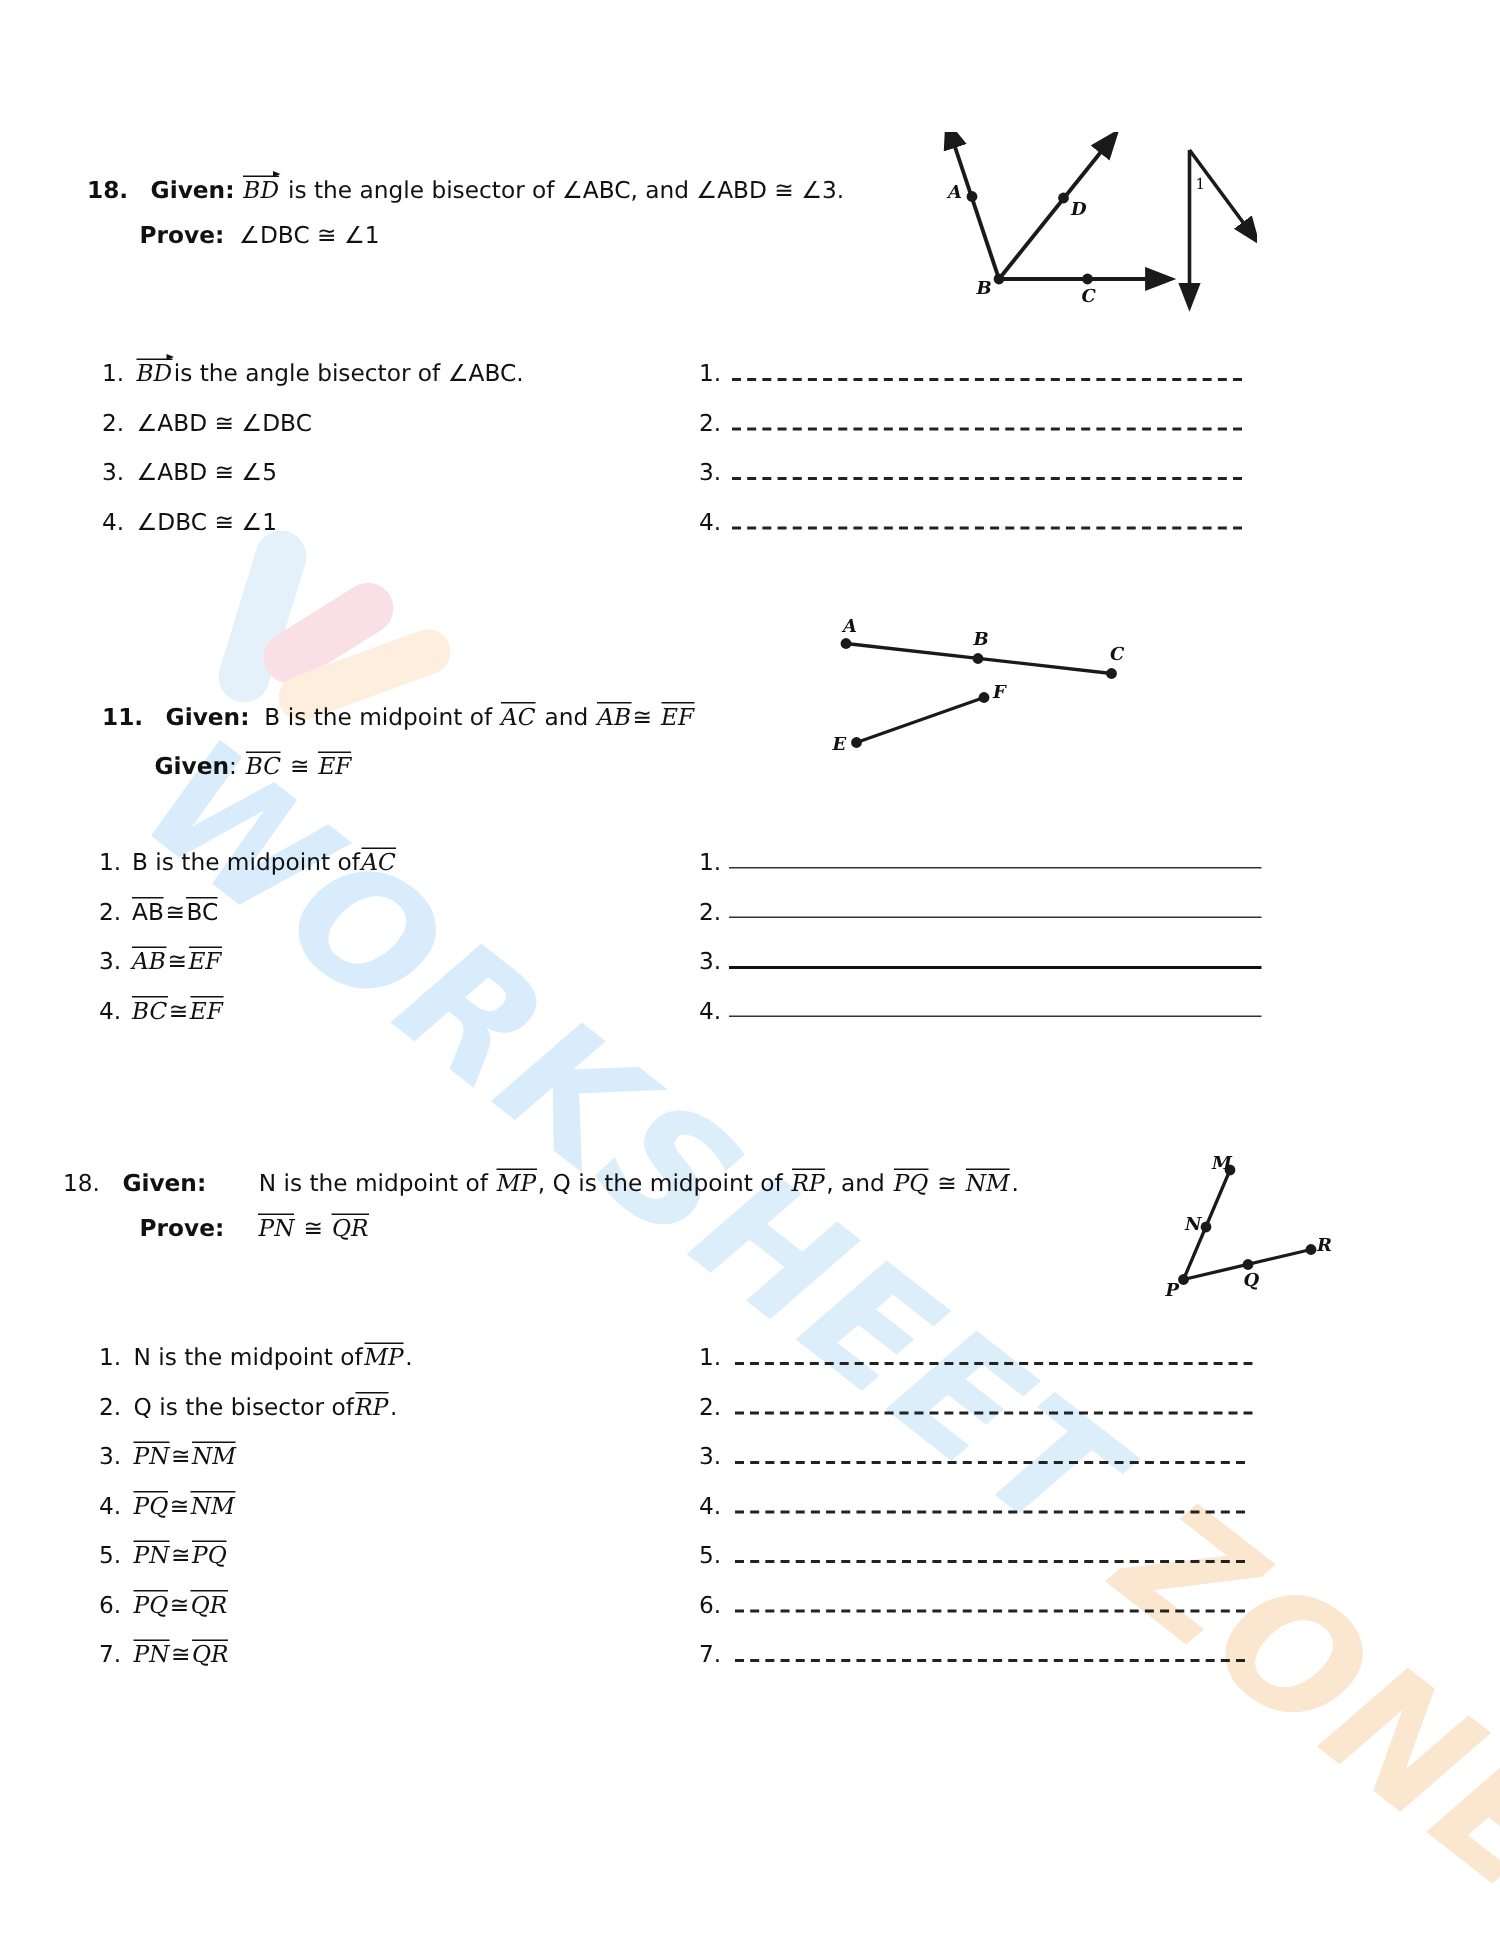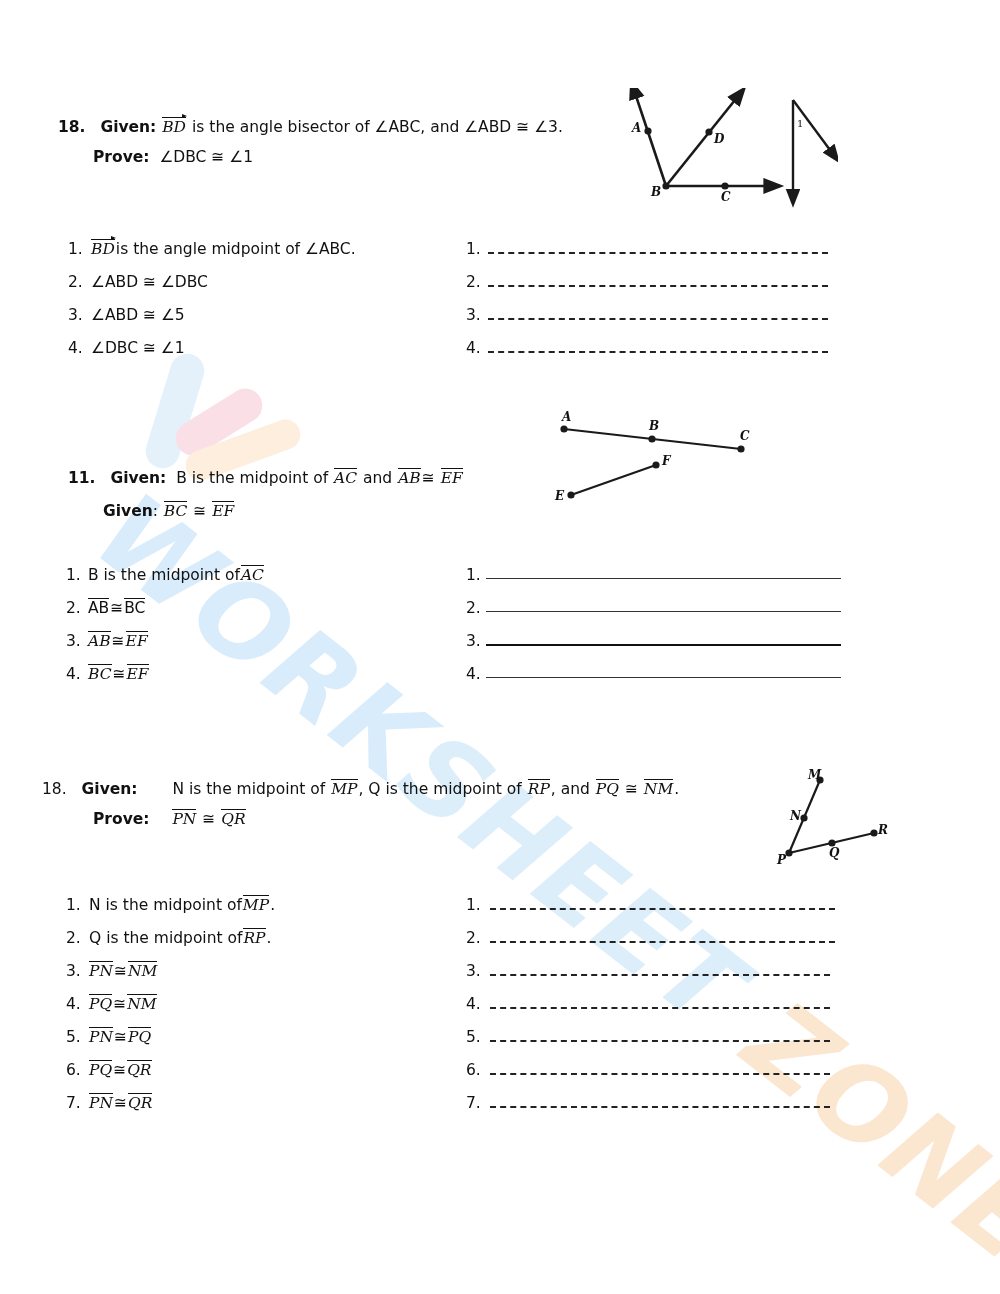--- a/index.html
+++ b/index.html
@@ -245,21 +245,21 @@
         <div class="fig-label" style="left:33px; top:97px;">B</div>
         <div class="fig-label" style="left:103px; top:102px;">C</div>
         <div class="fig-label" style="left:96px; top:44px;">D</div>
         <div class="fig-label" style="left:179px; top:30px; font-style:normal; font-weight:normal; font-size:10px;">1</div>
       </div>
 
       <div class="proof-list" style="left:68px; top:232px;">
         <div class="st-row">
           <span class="st-num">1.</span>
           <span class="ray" style="margin-left:3px;">BD</span>
-            <span> is the angle midpoint of ∠ABC.</span>
+            <span> is the angle bisector of ∠ABC.</span>
         </div>
         <div class="st-row">
           <span class="st-num">2.</span>
           <span style="margin-left:3px;">∠ABD ≅ ∠DBC</span>
         </div>
         <div class="st-row">
           <span class="st-num">3.</span>
           <span style="margin-left:3px;">∠ABD ≅ ∠5</span>
         </div>
         <div class="st-row">
@@ -395,21 +395,21 @@
 
       <div class="proof-list" style="left:66px; top:888px;">
         <div class="st-row">
           <span class="st-num">1.</span>
           <span style="margin-left:3px;">N is the midpoint of </span>
             <span class="seg">MP</span>
             <span>.</span>
         </div>
         <div class="st-row">
           <span class="st-num">2.</span>
-          <span style="margin-left:3px;">Q is the midpoint of </span>
+          <span style="margin-left:3px;">Q is the bisector of </span>
             <span class="seg">RP</span>
             <span>.</span>
         </div>
         <div class="st-row">
           <span class="st-num">3.</span>
           <span class="seg" style="margin-left:3px;">PN</span> 
             <span>≅</span> 
             <span class="seg">NM</span>
         </div>
         <div class="st-row">

